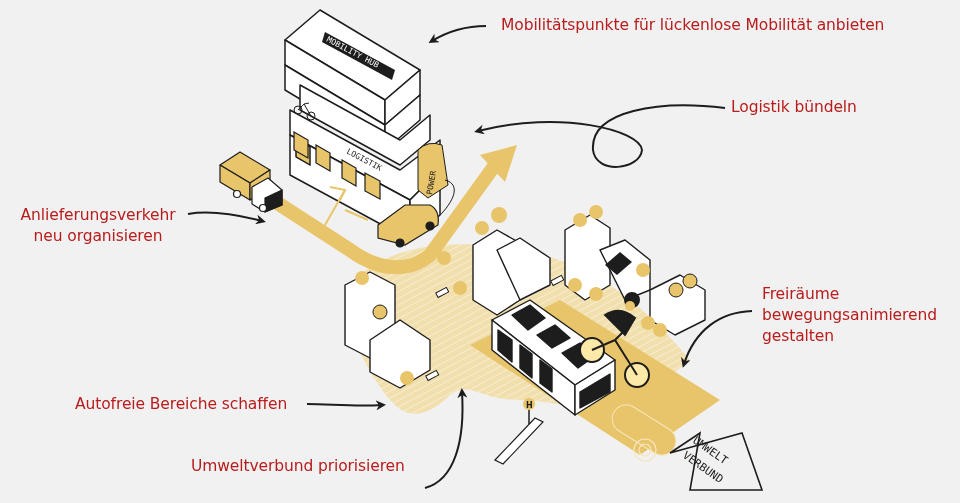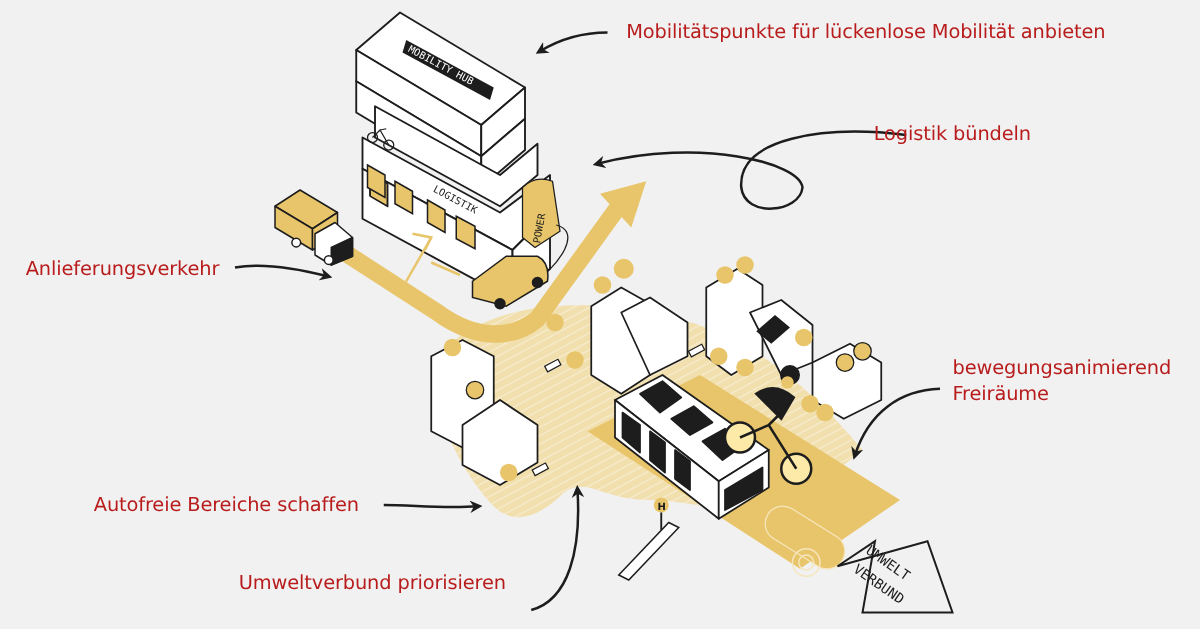--- a/index.html
+++ b/index.html
@@ -189,26 +189,28 @@
     <path d="M725,108 C660,100 590,110 593,150 C596,175 640,170 642,150 C640,130 560,110 478,131"></path>
     <path d="M188,214 C210,210 235,214 262,221"></path>
     <path d="M752,311 C720,312 695,330 684,364"></path>
     <path d="M307,404 C330,404 355,407 382,405"></path>
     <path d="M425,488 C455,480 465,440 462,392"></path>
   </g>
 </svg>
 
 <div class="label" style="left:501px; top:15px;">Mobilitätspunkte für lückenlose Mobilität anbieten</div>
 
-<div class="label" style="left:699px; top:97px;">Logistik bündeln</div>
+<div class="label" style="left:731px; top:97px;">Logistik bündeln</div>
 
 <div class="label right" style="left:14px; top:205px; width:168px;">
   <div>Anlieferungsverkehr</div>
+  <div>neu organisieren</div>
 </div>
 
 <div class="label" style="left:762px; top:284px;">
+  <div>Freiräume</div>
   <div>bewegungsanimierend</div>
-  <div>Freiräume</div>
+  <div>gestalten</div>
 </div>
 
 <div class="label" style="left:75px; top:394px;text-align:right;">Autofreie Bereiche schaffen</div>
 
 <div class="label" style="left:191px; top:456px;">Umweltverbund priorisieren</div>
 
 </body></html>

